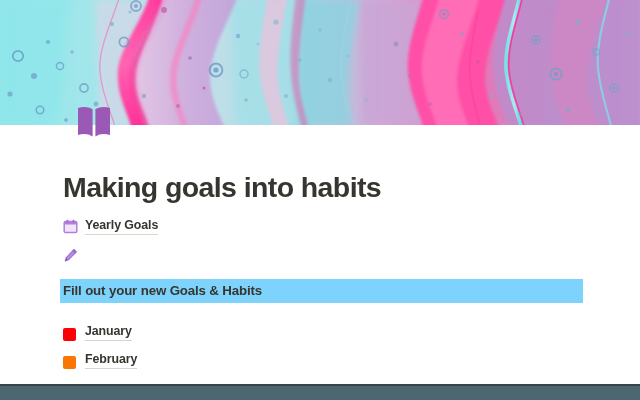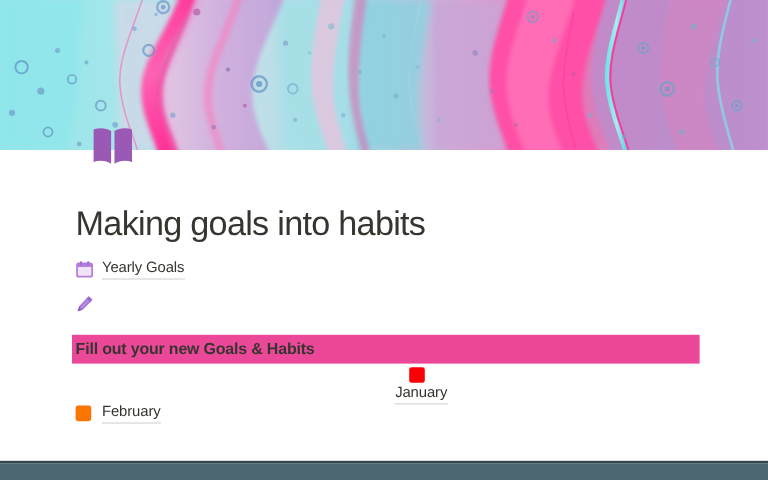--- a/index.html
+++ b/index.html
@@ -40,67 +40,68 @@
   .content {
     position:absolute;
     left:0; top:125px;
     width:640px;
   }
 
   .page-title {
     margin-left:63px;
     margin-top:46px;
     font-size:28.5px;
-    font-weight:normal;
+    font-weight:bold;
     letter-spacing:-0.6px;
     color:#36352f;
     line-height:1.15;
     white-space:nowrap;
   }
 
   
   .section-band {
     margin-left:60px;
     width:523px;
     padding:4px 0 5px 3px;
     font-size:13.3px;
     font-weight:bold;
     color:#36352f;
     letter-spacing:-0.15px;
   }
   .band-goals   { background:#f4f1f7; margin-top:26px; }
-  .band-habits  { background:#ec4899; margin-top:15px; }
+  .band-habits  { background:#7dd3fc; margin-top:15px; }
 
   
   .link-row {
     display:flex;
-    align-items:center;
+    align-items:flex-end;
     margin-left:62px;
     height:21px;
     margin-top:4px;
+    font-weight:bold;
   }
   .link-row .ico {
     width:17px; height:17px;
     flex:0 0 17px;
     display:flex; align-items:center; justify-content:center;
     margin-right:6px;
   }
   .link-row .ico svg { display:block; }
   .link-row .label {
     font-size:12.4px;
     color:#36352f;
     border-bottom:1px solid #d7d6d3;
     line-height:1.35;
     padding-bottom:0px;
     letter-spacing:-0.1px;
   }
 
   .row-yearly   { margin-top:10px; }
   .row-turn     { margin-top:8px; }
-  .row-january  { margin-top:3px;flex-direction:column; }
+  .row-january  { margin-top:17px; }
   .row-february { margin-top:7px; }
 
   
   .swatch {
     width:13px; height:13px;
     border-radius:2px;
     flex:0 0 13px;
     margin-right:9px;
     margin-left:1px;
   }

